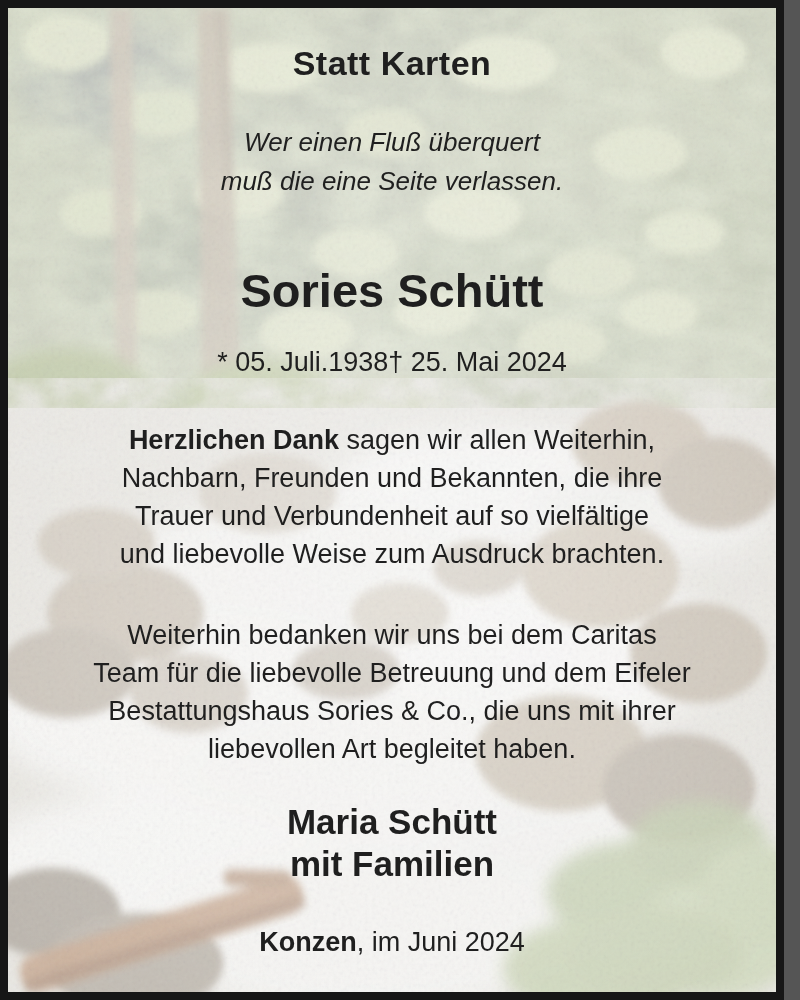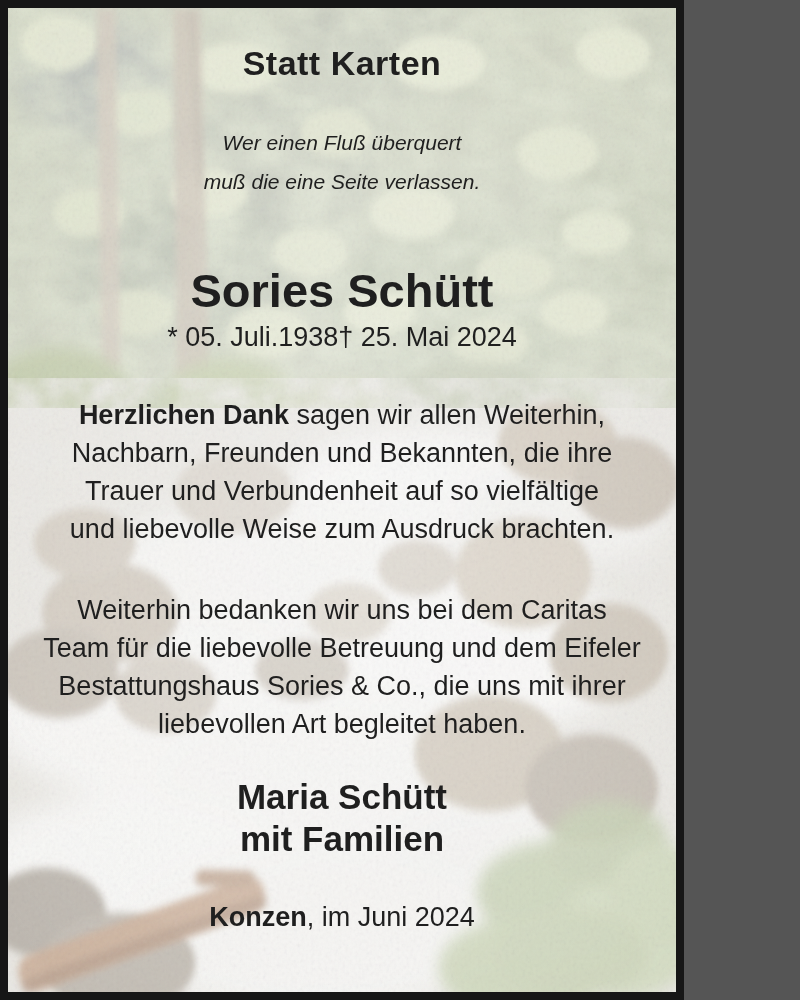--- a/index.html
+++ b/index.html
@@ -1,21 +1,21 @@
 <!DOCTYPE html>
 <html><head>
 <meta charset="utf-8">
 <style>
   * { margin: 0; padding: 0; box-sizing: border-box; }
   html, body { background: #555; }
   body { font-family: "Liberation Sans", sans-serif; }
 
   .page {
     position: relative;
-    width: 684px;
+    width: 784px;
     height: 1000px;
     border: 8px solid #161616;
     background: #ccccc2;
     overflow: hidden;
   }
 
   .bg {
     position: absolute;
     inset: 0;
     width: 100%;
@@ -33,35 +33,35 @@
   .header {
     margin-top: 35px;
     font-size: 34px;
     line-height: 40px;
     font-weight: bold;
     letter-spacing: 0.5px;
   }
 
   .quote {
     margin-top: 40px;
-    font-size: 21px;
+    font-size: 26px;
     line-height: 39px;
     font-style: italic;
     font-weight: 500;
   }
 
   .name {
     margin-top: 62px;
     font-size: 47px;
     line-height: 56px;
     font-weight: bold;
   }
 
   .dates {
-    margin-top: 0;
+    margin-top: 25px;
     font-size: 27px;
     line-height: 36px;
     display: flex;
     justify-content: center;
     text-align: center;
   }
 
   .para {
     font-size: 27px;
     line-height: 38px;

